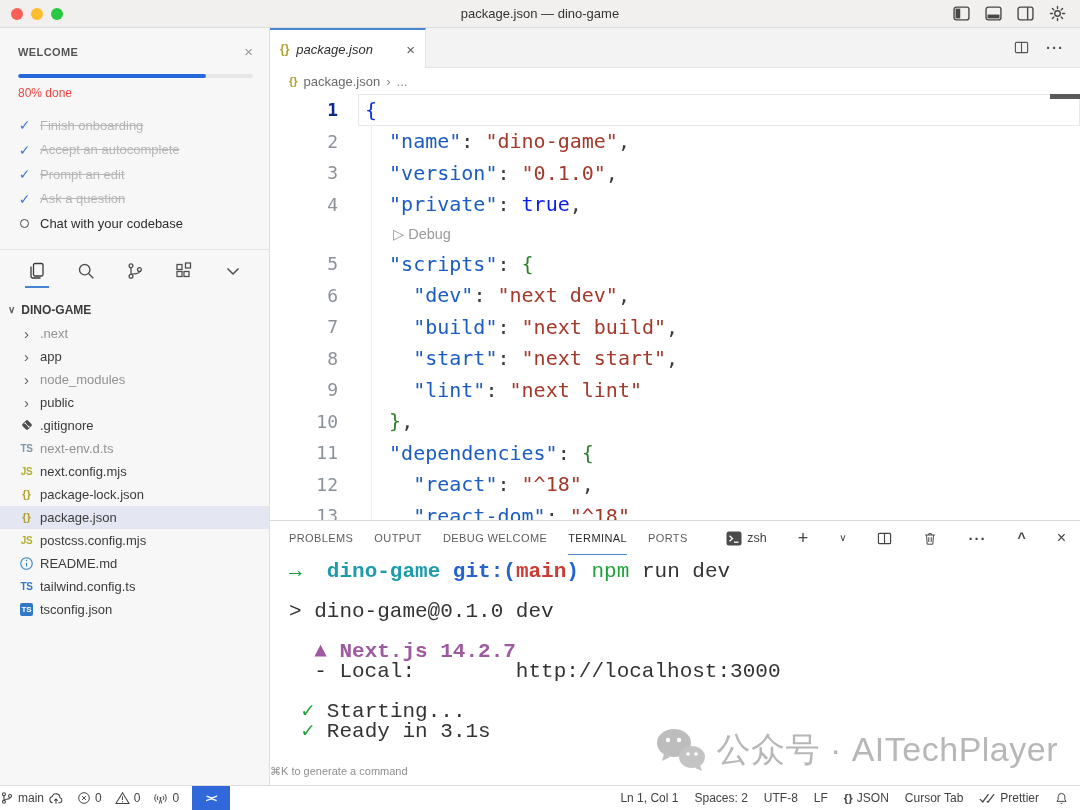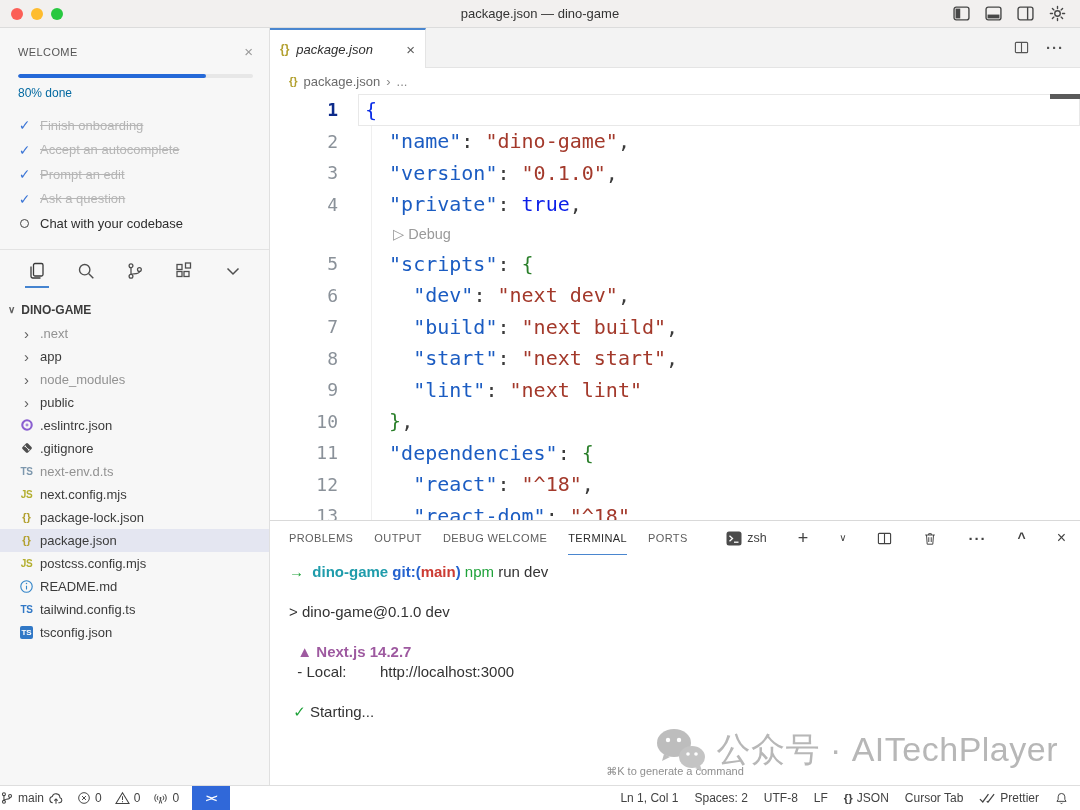--- a/index.html
+++ b/index.html
@@ -13,25 +13,25 @@
   .tl{width:12px;height:12px;border-radius:50%}
   .tl.red{background:#fc5f57}.tl.yellow{background:#febc2e}.tl.green{background:#28c840}
   .wtitle{position:absolute;left:0;right:0;text-align:center;font-size:13px;color:#343434}
   .tb-actions{margin-left:auto;display:flex;gap:15px;margin-right:14px;z-index:2;color:#474747;align-items:center}
 
   
   .main{display:flex;height:757px}
   .sidebar{width:270px;background:#f7f7f7;border-right:1px solid #e0e0e0;flex-shrink:0}
   .welcome{padding:16px 16px 0 18px}
   .w-head{display:flex;align-items:center;justify-content:space-between}
-  .w-title{font-size:11px;font-weight:400;letter-spacing:.4px;color:#555}
+  .w-title{font-size:11px;font-weight:700;letter-spacing:.4px;color:#555}
   .w-close{color:#9a9a9a;font-size:15px;line-height:1;cursor:default}
   .progress{height:4px;background:#e7e7e7;border-radius:2px;margin-top:15px;overflow:hidden}
   .progress-fill{height:4px;background:#2569d8;border-radius:2px}
-  .w-done{font-size:12px;color:#0369a1;margin-top:8px}
+  .w-done{font-size:12px;color:#ef4444;margin-top:8px}
   .w-list{margin-top:13px}
   .w-item{display:flex;align-items:center;gap:9px;height:24.5px;font-size:13px;color:#2e2e2e}
   .w-item.done .w-label{color:#b6b6b6;text-decoration:line-through}
   .w-check{color:#3c76d6;font-size:14px;width:13px;text-align:center}
   .w-circle{width:9px;height:9px;border:1.4px solid #454545;border-radius:50%;margin:0 2px}
   .activity{border-top:1px solid #e3e3e3;margin-top:13px;height:46px;display:flex;align-items:center;justify-content:center;gap:25px}
   .ai{height:32px;display:flex;align-items:center;color:#4f4f4f;border-bottom:2px solid transparent;padding:0 2px}
   .ai.active{border-bottom-color:#4584d0;color:#3a3a3a}
   .tree{margin-top:4px}
   .trow{display:flex;align-items:center;height:23px;font-size:13px;color:#3b3b3b;padding-left:18px;cursor:default}
@@ -70,26 +70,26 @@
   .tk-keyword{color:#0b1fe8}.tk-brace1{color:#0a2de6}.tk-brace2{color:#2a7f2a}
   .scrollthumb{position:absolute;top:0;right:0;width:30px;height:5px;background:#5a5a5a;z-index:3}
 
   
   .panel{position:relative;height:265px;border-top:1px solid #d9d9d9;background:#fff}
   .panel-header{height:34px;display:flex;align-items:center;padding:0 14px 0 19px}
   .ptab{font-size:11px;letter-spacing:.4px;color:#5d5d5d;margin-right:21px;height:34px;display:flex;align-items:center;border-bottom:1.5px solid transparent;font-weight:500}
   .ptab.active{color:#2b2b2b;border-bottom-color:#4a86cf}
   .panel-actions{margin-left:auto;display:flex;align-items:center;gap:31px;color:#4d4d4d}
   .pa{display:flex;align-items:center;gap:5px;font-size:12.5px;color:#424242}
-  .term{padding:7px 0 0 19px;font-family:Liberation Sans, sans-serif;font-size:15px}
+  .term{padding:7px 0 0 19px;font-family:Liberation Mono, monospace;font-size:21px}
   .tline{white-space:pre;height:20px;line-height:20px}
   .tc-default{color:#333}.tc-green{color:#1fa23a}.tc-teal{color:#1f9cab}.tc-blue{color:#2563cf}
   .tc-red{color:#cc3b33}.tc-purple{color:#9e5aa0}
   .tbold{font-weight:bold}
-  .hint{position:absolute;bottom:7px;left:0;right:0;text-align:center;font-size:11px;color:#8f8f8f}
+  .hint{position:absolute;bottom:7px;left:0;right:0;font-size:11px;color:#8f8f8f}
   .watermark{position:absolute;right:22px;bottom:10px;display:flex;align-items:center;gap:6px;color:#b7b7b7;font-size:34px;letter-spacing:.5px;z-index:2}
 
   
   .statusbar{height:25px;border-top:1px solid #dedede;display:flex;align-items:center;font-size:12px;color:#424242;background:#fff}
   .sb-remote{width:38px;height:25px;background:#3068d9;color:#fff;display:flex;align-items:center;justify-content:center;font-size:11px;font-weight:700;letter-spacing:-1.5px;flex-shrink:0}
   .sb-left{display:flex;gap:13px;margin-left:10px;align-items:center}
   .sb-right{margin-left:auto;display:flex;gap:16px;margin-right:12px;align-items:center}
   .sb-item{display:flex;align-items:center;gap:4px;color:#424242}
   .sb-braces{font-weight:700;font-size:11.5px}
   .ic{display:inline-flex;align-items:center;justify-content:center;line-height:0}
@@ -241,29 +241,20 @@
             </div>
             <div class="trow">
               <span class="fibox">
                 <span class="tchev">›</span>
               </span>
               <span class="tlabel">public</span>
             </div>
             <div class="trow">
               <span class="fibox">
                 <svg width="14" height="14" viewBox="0 0 16 16">
-                  <circle cx="8" cy="8" r="5.4" fill="none" stroke="#8a5fd0" stroke-width="2.4"></circle>
-                  <circle cx="8" cy="8" r="1.7" fill="#a988da"></circle>
-                </svg>
-              </span>
-              <span class="tlabel">.eslintrc.json</span>
-            </div>
-            <div class="trow">
-              <span class="fibox">
-                <svg width="14" height="14" viewBox="0 0 16 16">
                   <rect x="3.6" y="3.6" width="8.8" height="8.8" rx="1.6" transform="rotate(45 8 8)" fill="#4e4e4e"></rect>
                   <circle cx="6.1" cy="6.1" r="1" fill="#f7f7f7"></circle>
                   <circle cx="9.9" cy="9.9" r="1" fill="#f7f7f7"></circle>
                   <path d="M6.9 6.9l2.2 2.2" stroke="#f7f7f7" stroke-width="1"></path>
                 </svg>
               </span>
               <span class="tlabel">.gitignore</span>
             </div>
             <div class="trow dim">
               <span class="fibox">
@@ -470,20 +461,21 @@
         </div>
         <div class="term" id="term">
             <div class="tline"><span class="tc-green tbold">→</span><span class="tc-default">  </span><span class="tc-teal tbold">dino-game </span><span class="tc-blue tbold">git:(</span><span class="tc-red tbold">main</span><span class="tc-blue tbold">)</span><span class="tc-green"> npm</span><span class="tc-default"> run dev</span></div>
             <div class="tline">&nbsp;</div>
             <div class="tline"><span class="tc-default">&gt; dino-game@0.1.0 dev</span></div>
             <div class="tline">&nbsp;</div>
             <div class="tline"><span class="tc-default">  </span><span class="tc-purple tbold">▲ Next.js 14.2.7</span></div>
             <div class="tline"><span class="tc-default">  - Local:        </span><span class="tc-default">http://localhost:3000</span></div>
             <div class="tline">&nbsp;</div>
             <div class="tline"><span class="tc-default"> </span><span class="tc-green">✓</span><span class="tc-default"> Starting...</span></div>
+            <div class="tline"><span class="tc-default"> </span><span class="tc-green">✓</span><span class="tc-default"> Ready in 3.1s</span></div>
           </div>
         <div class="hint">⌘K to generate a command</div>
         <div class="watermark">
           <span class="ic">
             <svg width="58" height="50" viewBox="0 0 58 50">
                 <ellipse cx="22" cy="18" rx="17" ry="14" fill="#bdbdbd"></ellipse>
                 <path d="M12 29l-2 7 8-4z" fill="#bdbdbd"></path>
                 <circle cx="16" cy="15" r="2.2" fill="#fff"></circle>
                 <circle cx="27" cy="15" r="2.2" fill="#fff"></circle>
                 <ellipse cx="40" cy="32" rx="13" ry="11" fill="#c4c4c4"></ellipse>

